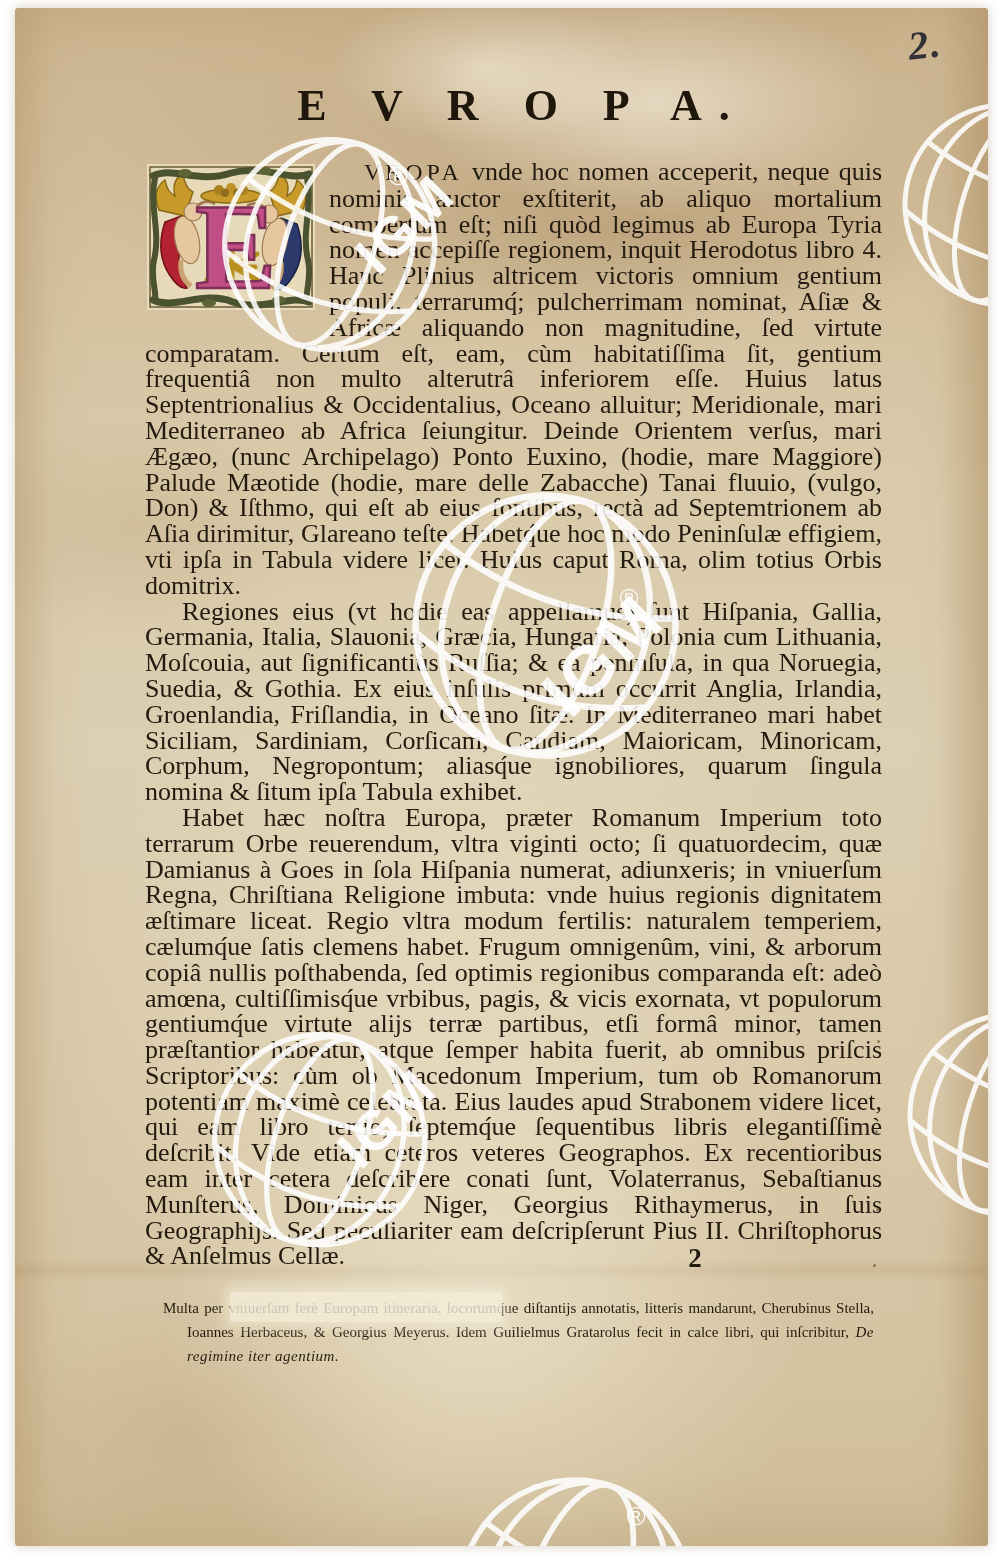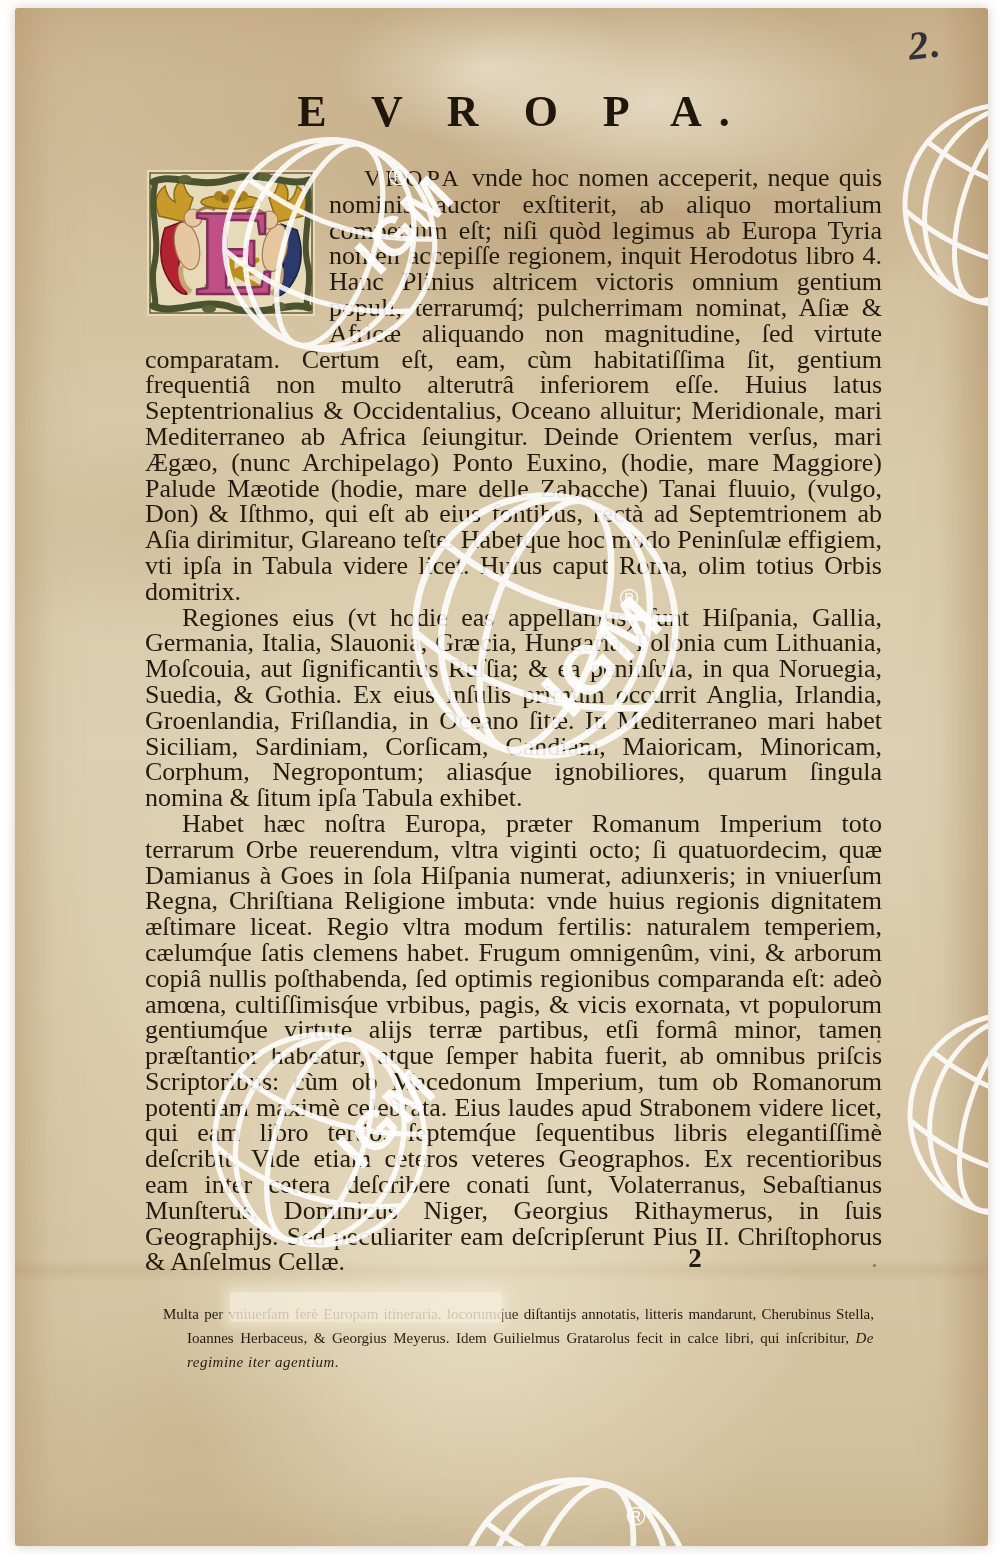--- a/index.html
+++ b/index.html
@@ -22,21 +22,21 @@
       linear-gradient(180deg, #cdb691 0%, #d3bf9d 14%, #d9caa9 30%, #dccfb2 48%, #d9c9a9 70%, #d5c4a2 88%, #cfbc97 100%);
     box-shadow: 0 0 12px rgba(120,90,50,.30), inset 0 0 70px rgba(140,105,60,.22);
     border-radius:3px;
     overflow:hidden;
   }
   .folio-hand{
     position:absolute;left:893px;top:10px;width:90px;
     font-style:italic;font-weight:bold;font-size:40px;color:#23242f;
     transform:rotate(-6deg);letter-spacing:2px;opacity:.9;
   }
-  .textcol{position:absolute;left:130px;top:78px;width:737px;color:#241b10;}
+  .textcol{position:absolute;left:130px;top:72px;width:737px;color:#241b10;}
   .title{
     margin:0 0 28px 0;text-align:center;
     font-size:44px;font-weight:bold;letter-spacing:17px;
     color:#1f160c;text-indent:17px;
   }
   .bodytext{font-size:26px;line-height:25.8px;text-align:justify;}
   .bodytext p{margin:0;}
   .bodytext p.indented{text-indent:37px;}
   .lead-caps{letter-spacing:4px;font-size:.92em;margin-left:35px;}
   .dropcap-box{float:left;width:172px;height:150px;margin:3px 12px 3px 0;}

